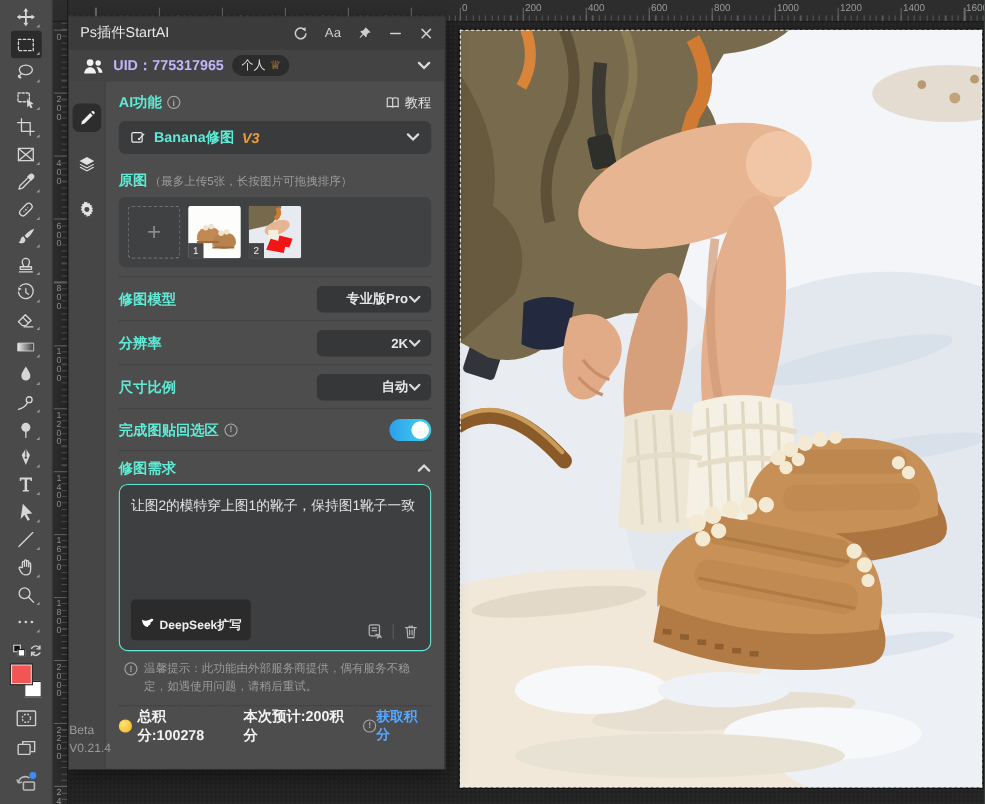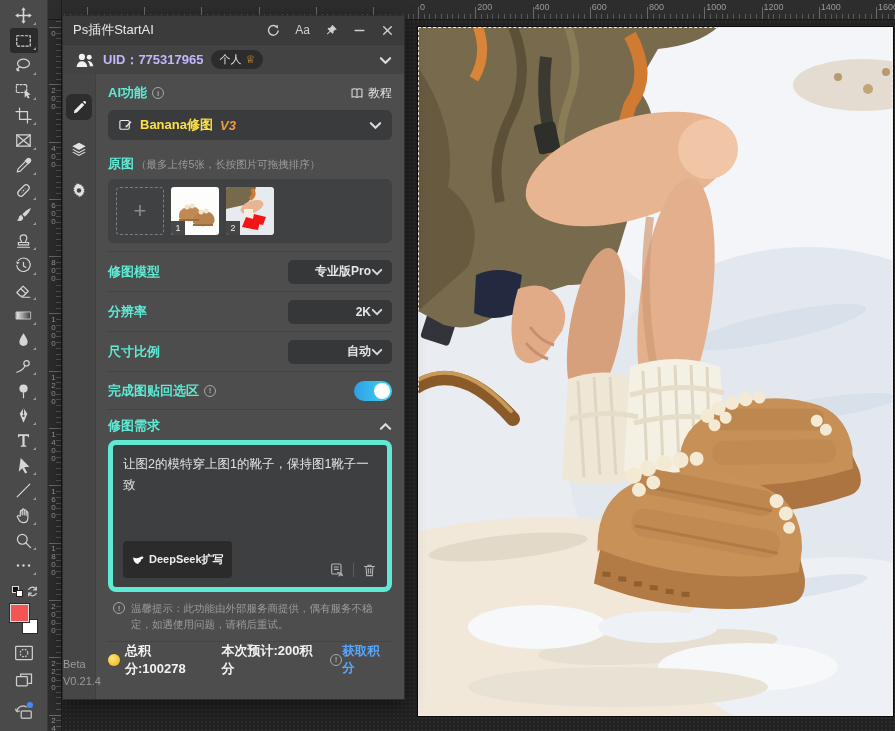--- a/index.html
+++ b/index.html
@@ -63,42 +63,42 @@
   .nav-ic.active{background:#2d2d2d;}
   .beta{position:absolute;left:0;bottom:10px;width:33px;text-align:left;color:#9a9a9a;font-size:11px;line-height:1.5;}
 
   .content{flex:1;padding:0 12px;overflow:hidden;}
   .row-ai{margin-top:9px;height:20px;display:flex;align-items:center;}
   .lbl{color:#5eead4;font-size:13px;font-weight:bold;}
   .info-c{display:inline-flex;align-items:center;justify-content:center;width:12px;height:12px;border:1px solid #a8a8a8;border-radius:50%;
     color:#a8a8a8;font-size:8px;margin-left:5px;font-weight:bold;flex:0 0 auto;}
   .tutorial{margin-left:auto;display:flex;align-items:center;color:#e2e2e2;font-size:12px;gap:4px;}
   .model-select{margin-top:7px;height:30px;background:#393b3d;border-radius:6px;display:flex;align-items:center;padding:0 10px;gap:7px;}
-  .model-select .mname{color:#fde047;font-size:13px;font-weight:bold;}
+  .model-select .mname{color:#5eead4;font-size:13px;font-weight:bold;}
   .model-select .mver{color:#f09c3c;font-size:13px;font-weight:bold;font-style:italic;}
   .model-select .chev{margin-left:auto;}
   .src-row{margin-top:15px;display:flex;align-items:baseline;}
   .src-hint{color:#9c9c9c;font-size:10.5px;margin-left:2px;}
   .thumbs{margin-top:6px;height:64px;background:#3f4142;border-radius:6px;display:flex;align-items:center;padding:0 8px;gap:7px;}
   .add-tile{width:48px;height:48px;border:1px dashed #7e7e7e;border-radius:4px;display:flex;align-items:center;justify-content:center;color:#8b8b8b;font-size:22px;font-weight:300;}
   .thumb{position:relative;width:48px;height:48px;border-radius:3px;overflow:hidden;}
   .thumb .num{position:absolute;left:0;bottom:0;width:14px;height:14px;background:rgba(40,40,40,.85);color:#eee;font-size:9px;display:flex;align-items:center;justify-content:center;}
   .opt-sep{border-top:1px solid #434343;margin-top:8px;}
   .opt-row{height:40px;display:flex;align-items:center;border-bottom:1px solid #434343;}
   .dd{margin-left:auto;min-width:104px;height:24px;background:#353739;border-radius:5px;display:flex;align-items:center;padding:0 9px;}
   .dd .dv{color:#e6e6e6;font-size:12px;font-weight:bold;flex:1;text-align:right;}
   .toggle-row{height:38px;display:flex;align-items:center;border-bottom:1px solid #434343;}
   .toggle{margin-left:auto;width:38px;height:20px;border-radius:10px;background:#666;position:relative;}
   .toggle.on{background:linear-gradient(90deg,#2f9fe8,#3fd6f0);}
   .toggle .knob{position:absolute;top:2px;left:2px;width:16px;height:16px;border-radius:50%;background:#fff;transition:left .1s;}
   .toggle.on .knob{left:20px;}
   .prompt-head{height:28px;display:flex;align-items:center;margin-top:2px;}
-  .prompt-box{position:relative;height:152px;background:#3d3f41;border:5px solid #5eead4;border-radius:8px;padding:9px 10px;}
+  .prompt-box{position:relative;height:152px;background:#3d3f41;border:1px solid #5eead4;border-radius:8px;padding:9px 10px;}
   .prompt-text{color:#e3e3e3;font-size:12.5px;line-height:1.65;white-space:pre-wrap;}
-  .ds-btn{position:absolute;left:10px;bottom:9px;height:37px;background:#2b2b2b;border-radius:4px;display:flex;align-items:center;padding:16px 8px;gap:5px;}
+  .ds-btn{position:absolute;left:10px;bottom:9px;height:37px;background:#2b2b2b;border-radius:4px;display:flex;padding:16px 8px;gap:5px;}
   .ds-btn span{color:#ededed;font-size:11px;font-weight:bold;}
   .pb-icons{position:absolute;right:10px;bottom:9px;display:flex;align-items:center;gap:8px;}
   .pb-sep{width:1px;height:14px;background:#5c5c5c;}
   .notice{margin-top:9px;display:flex;gap:6px;}
   .notice .n-ic{margin-top:1px;}
   .notice p{margin:0;color:#9b9b9b;font-size:10.5px;line-height:1.5;}
   .credit-sep{border-top:1px dotted #3c3c3c;margin-top:8px;}
   .credits{height:32px;display:flex;align-items:center;margin-top:2px;}
   .coin{width:12px;height:12px;border-radius:50%;background:radial-gradient(circle at 35% 35%,#ffe27a,#f1c232 70%,#d99a1d);margin-right:5px;flex:0 0 auto;}
   .credits .ct{color:#f2f2f2;font-size:13px;font-weight:bold;}

